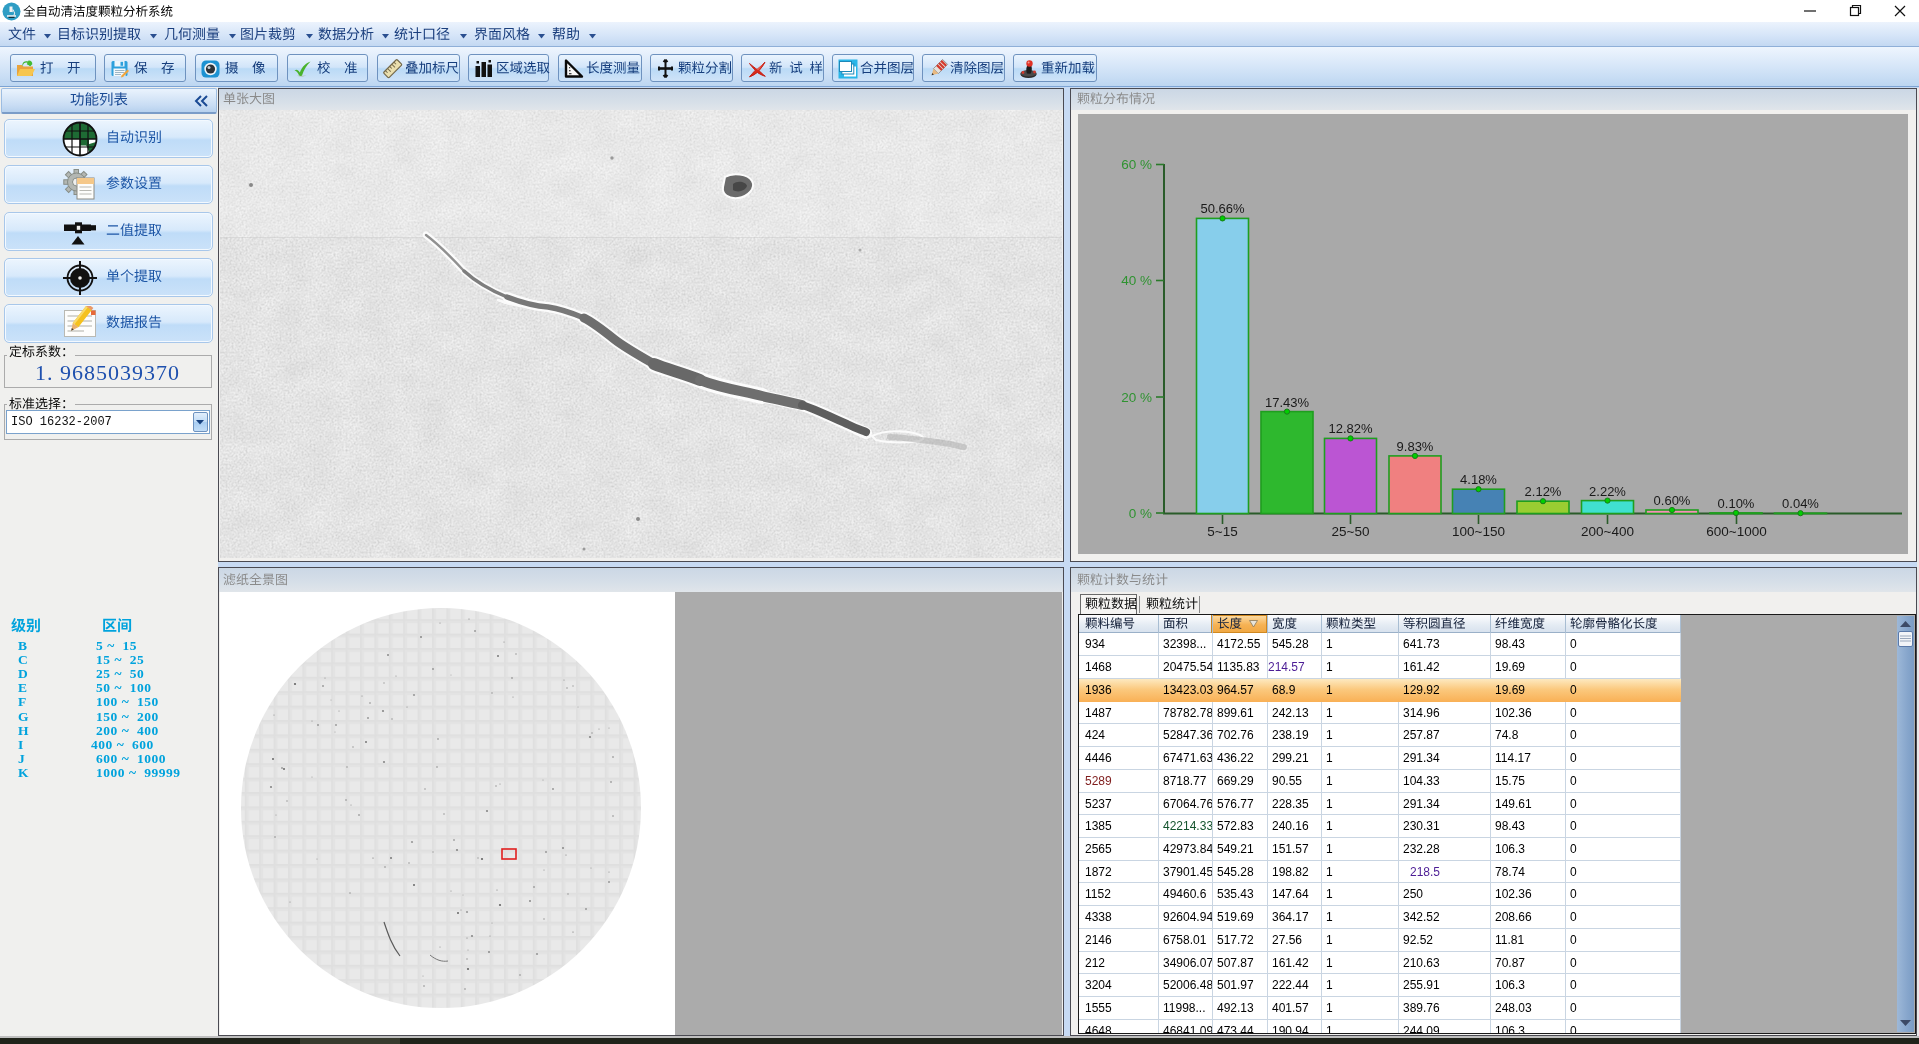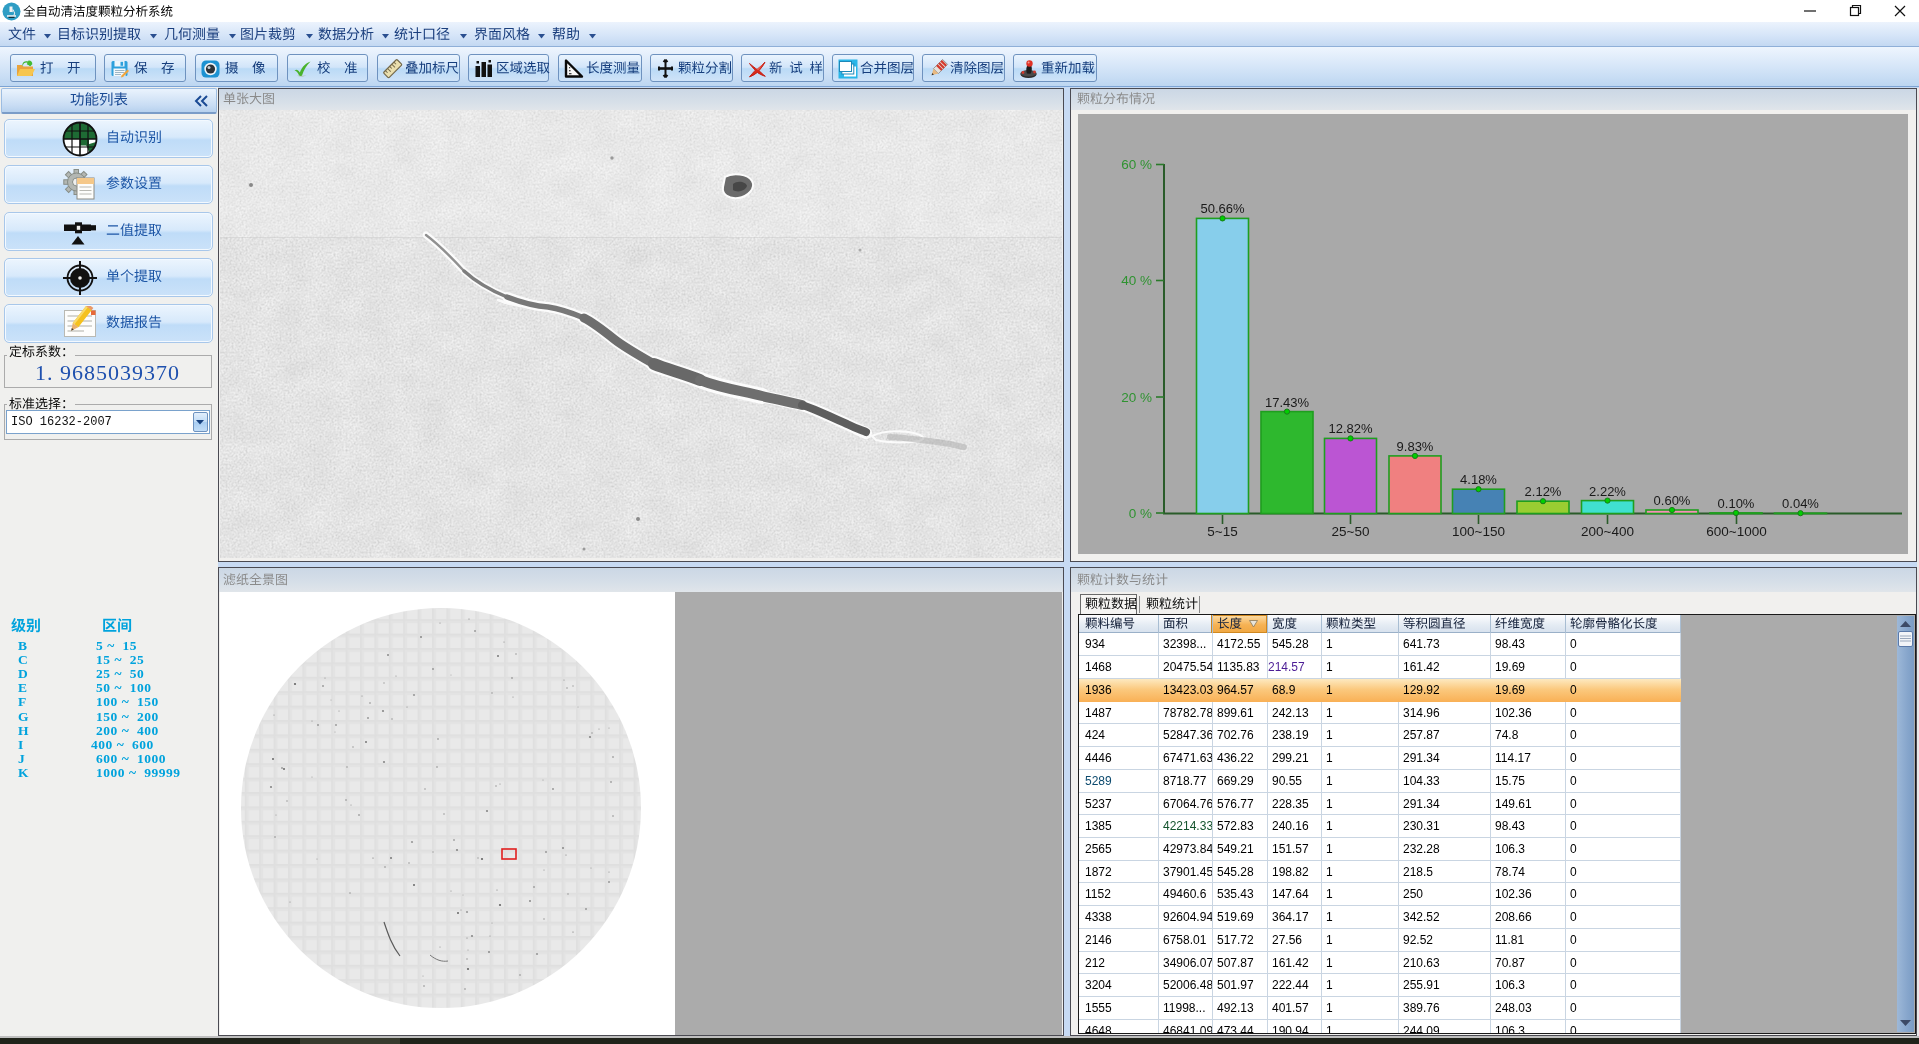--- a/index.html
+++ b/index.html
@@ -674,21 +674,21 @@
     <div class="abs" style="left:0;top:153.8px;width:602px;height:1px;background:#c9d5e2"></div>
     <div class="abs" style="left:6px;top:136px;font:12px 'Liberation Sans';color:#000">4446</div>
     <div class="abs" style="left:84px;top:136px;font:12px 'Liberation Sans';color:#000">67471.63</div>
     <div class="abs" style="left:138px;top:136px;font:12px 'Liberation Sans';color:#000">436.22</div>
     <div class="abs" style="left:193px;top:136px;font:12px 'Liberation Sans';color:#000">299.21</div>
     <div class="abs" style="left:247px;top:136px;font:12px 'Liberation Sans';color:#000">1</div>
     <div class="abs" style="left:324px;top:136px;font:12px 'Liberation Sans';color:#000">291.34</div>
     <div class="abs" style="left:416px;top:136px;font:12px 'Liberation Sans';color:#000">114.17</div>
     <div class="abs" style="left:491px;top:136px;font:12px 'Liberation Sans';color:#000">0</div>
     <div class="abs" style="left:0;top:176.5px;width:602px;height:1px;background:#c9d5e2"></div>
-    <div class="abs" style="left:6px;top:159px;font:12px 'Liberation Sans';color:#0c4a6e">5289</div>
+    <div class="abs" style="left:6px;top:159px;font:12px 'Liberation Sans';color:#7f1d1d">5289</div>
     <div class="abs" style="left:84px;top:159px;font:12px 'Liberation Sans';color:#000">8718.77</div>
     <div class="abs" style="left:138px;top:159px;font:12px 'Liberation Sans';color:#000">669.29</div>
     <div class="abs" style="left:193px;top:159px;font:12px 'Liberation Sans';color:#000">90.55</div>
     <div class="abs" style="left:247px;top:159px;font:12px 'Liberation Sans';color:#000">1</div>
     <div class="abs" style="left:324px;top:159px;font:12px 'Liberation Sans';color:#000">104.33</div>
     <div class="abs" style="left:416px;top:159px;font:12px 'Liberation Sans';color:#000">15.75</div>
     <div class="abs" style="left:491px;top:159px;font:12px 'Liberation Sans';color:#000">0</div>
     <div class="abs" style="left:0;top:199.3px;width:602px;height:1px;background:#c9d5e2"></div>
     <div class="abs" style="left:6px;top:182px;font:12px 'Liberation Sans';color:#000">5237</div>
     <div class="abs" style="left:84px;top:182px;font:12px 'Liberation Sans';color:#000">67064.76</div>
@@ -715,21 +715,21 @@
     <div class="abs" style="left:247px;top:227px;font:12px 'Liberation Sans';color:#000">1</div>
     <div class="abs" style="left:324px;top:227px;font:12px 'Liberation Sans';color:#000">232.28</div>
     <div class="abs" style="left:416px;top:227px;font:12px 'Liberation Sans';color:#000">106.3</div>
     <div class="abs" style="left:491px;top:227px;font:12px 'Liberation Sans';color:#000">0</div>
     <div class="abs" style="left:0;top:267.4px;width:602px;height:1px;background:#c9d5e2"></div>
     <div class="abs" style="left:6px;top:250px;font:12px 'Liberation Sans';color:#000">1872</div>
     <div class="abs" style="left:84px;top:250px;font:12px 'Liberation Sans';color:#000">37901.45</div>
     <div class="abs" style="left:138px;top:250px;font:12px 'Liberation Sans';color:#000">545.28</div>
     <div class="abs" style="left:193px;top:250px;font:12px 'Liberation Sans';color:#000">198.82</div>
     <div class="abs" style="left:247px;top:250px;font:12px 'Liberation Sans';color:#000">1</div>
-    <div class="abs" style="left:324px;top:250px;font:12px 'Liberation Sans';color:#000000">218.5</div>
+    <div class="abs" style="left:331px;top:250px;font:12px 'Liberation Sans';color:#4c1d95">218.5</div>
     <div class="abs" style="left:416px;top:250px;font:12px 'Liberation Sans';color:#000">78.74</div>
     <div class="abs" style="left:491px;top:250px;font:12px 'Liberation Sans';color:#000">0</div>
     <div class="abs" style="left:0;top:290.1px;width:602px;height:1px;background:#c9d5e2"></div>
     <div class="abs" style="left:6px;top:272px;font:12px 'Liberation Sans';color:#000">1152</div>
     <div class="abs" style="left:84px;top:272px;font:12px 'Liberation Sans';color:#000">49460.6</div>
     <div class="abs" style="left:138px;top:272px;font:12px 'Liberation Sans';color:#000">535.43</div>
     <div class="abs" style="left:193px;top:272px;font:12px 'Liberation Sans';color:#000">147.64</div>
     <div class="abs" style="left:247px;top:272px;font:12px 'Liberation Sans';color:#000">1</div>
     <div class="abs" style="left:324px;top:272px;font:12px 'Liberation Sans';color:#000">250</div>
     <div class="abs" style="left:416px;top:272px;font:12px 'Liberation Sans';color:#000">102.36</div>

